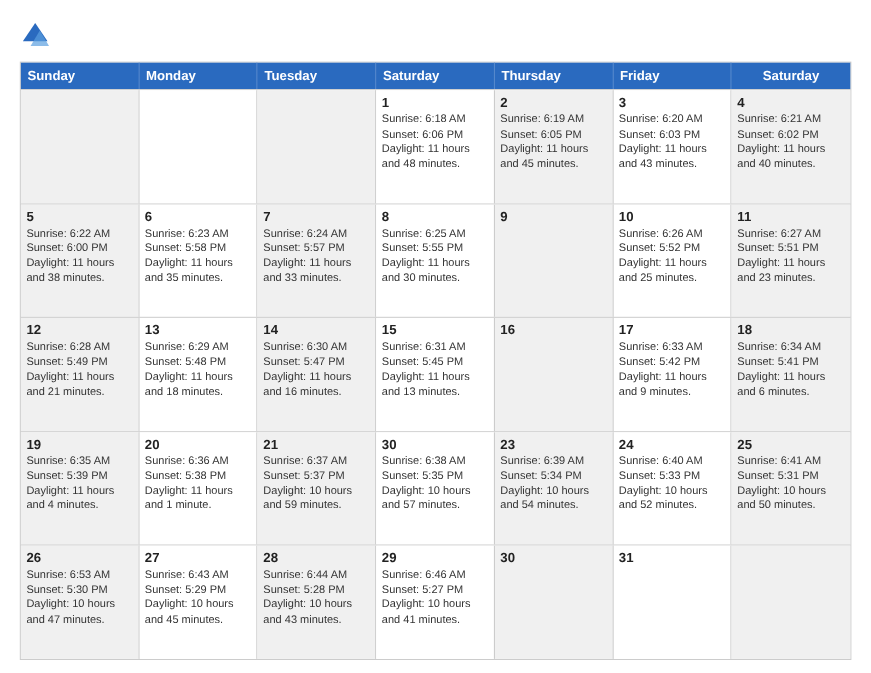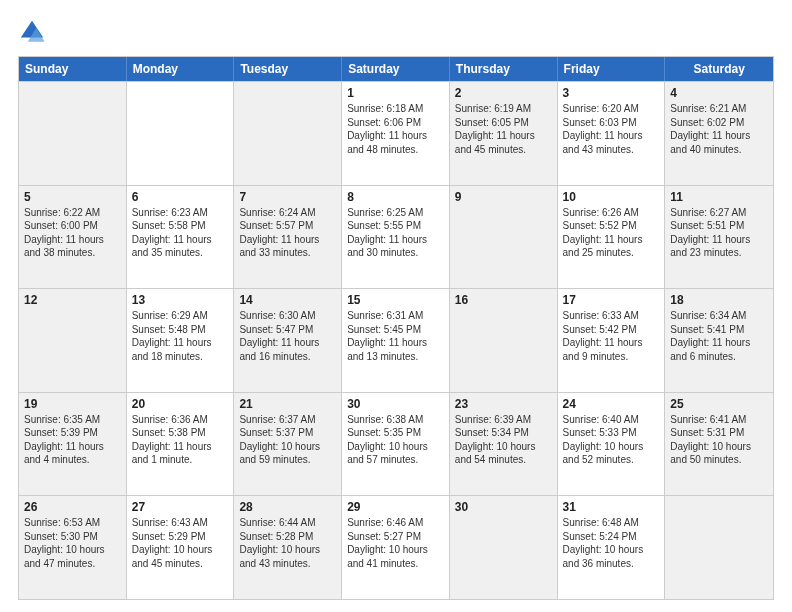--- a/index.html
+++ b/index.html
@@ -212,20 +212,23 @@
           <div class="cal-cell shaded">
             <div class="day-number">11</div>
             <div class="cell-info">Sunrise: 6:27 AM
 Sunset: 5:51 PM
 Daylight: 11 hours and 23 minutes.</div>
           </div>
         </div>
         <div class="cal-row">
           <div class="cal-cell shaded">
             <div class="day-number">12</div>
+            <div class="cell-info">Sunrise: 6:28 AM
+Sunset: 5:49 PM
+Daylight: 11 hours and 21 minutes.</div>
           </div>
           <div class="cal-cell">
             <div class="day-number">13</div>
             <div class="cell-info">Sunrise: 6:29 AM
 Sunset: 5:48 PM
 Daylight: 11 hours and 18 minutes.</div>
           </div>
           <div class="cal-cell shaded">
             <div class="day-number">14</div>
             <div class="cell-info">Sunrise: 6:30 AM
@@ -321,21 +324,18 @@
             <div class="day-number">29</div>
             <div class="cell-info">Sunrise: 6:46 AM
 Sunset: 5:27 PM
 Daylight: 10 hours and 41 minutes.</div>
           </div>
           <div class="cal-cell shaded">
             <div class="day-number">30</div>
           </div>
           <div class="cal-cell">
             <div class="day-number">31</div>
-            <div class="cell-info">Sunrise: 6:48 AM
-Sunset: 5:24 PM
-Daylight: 10 hours and 36 minutes.</div>
           </div>
           <div class="cal-cell shaded"></div>
         </div>
       </div>
   </div>
 </div>
 
 </body></html>

